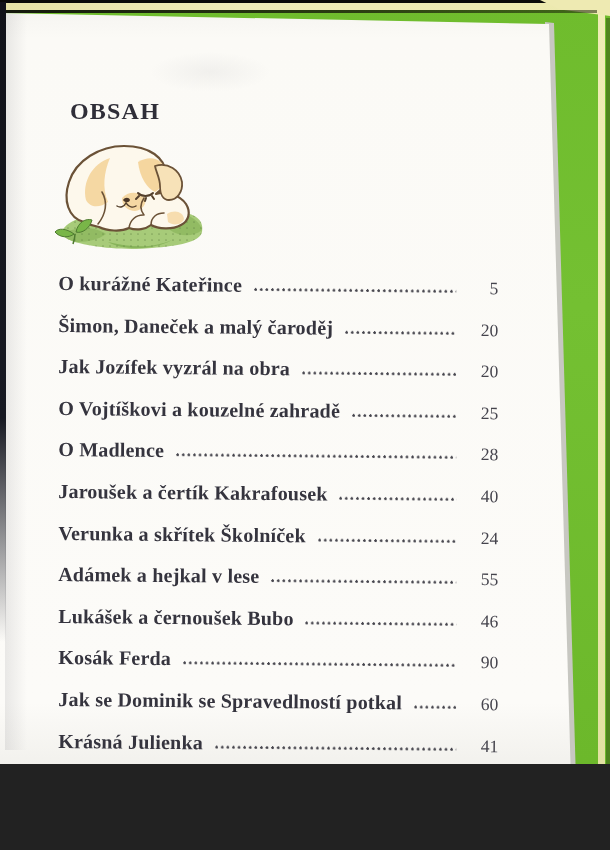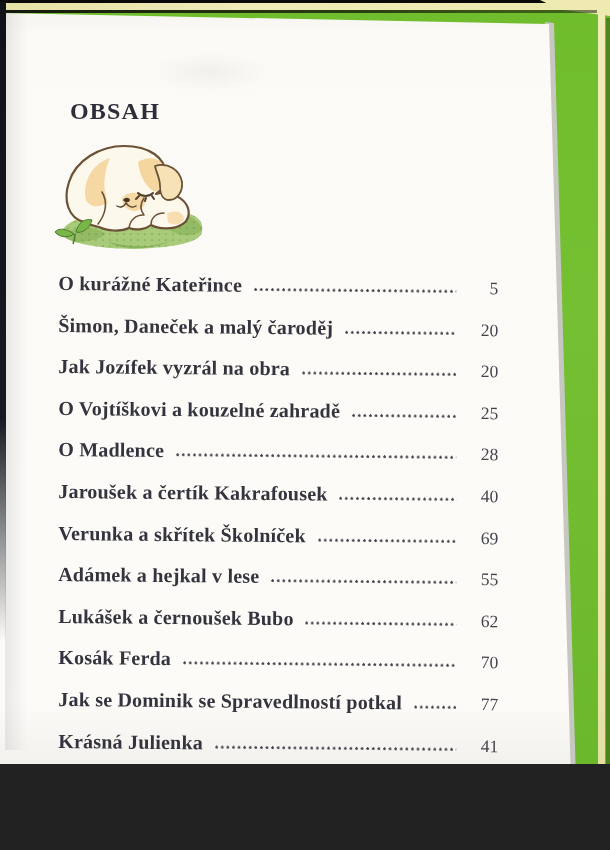--- a/index.html
+++ b/index.html
@@ -139,41 +139,41 @@
         <span class="toc-page">28</span>
       </div>
       <div class="toc-row">
         <span class="toc-title">Jaroušek a čertík Kakrafousek</span>
         <span class="leader"></span>
         <span class="toc-page">40</span>
       </div>
       <div class="toc-row">
         <span class="toc-title">Verunka a skřítek Školníček</span>
         <span class="leader"></span>
-        <span class="toc-page">69</span>
+        <span class="toc-page">24</span>
       </div>
       <div class="toc-row">
         <span class="toc-title">Adámek a hejkal v lese</span>
         <span class="leader"></span>
         <span class="toc-page">55</span>
       </div>
       <div class="toc-row">
         <span class="toc-title">Lukášek a černoušek Bubo</span>
         <span class="leader"></span>
-        <span class="toc-page">62</span>
+        <span class="toc-page">46</span>
       </div>
       <div class="toc-row">
         <span class="toc-title">Kosák Ferda</span>
         <span class="leader"></span>
-        <span class="toc-page">70</span>
+        <span class="toc-page">90</span>
       </div>
       <div class="toc-row">
         <span class="toc-title">Jak se Dominik se Spravedlností potkal</span>
         <span class="leader"></span>
-        <span class="toc-page">77</span>
+        <span class="toc-page">60</span>
       </div>
       <div class="toc-row">
         <span class="toc-title">Krásná Julienka</span>
         <span class="leader"></span>
         <span class="toc-page">41</span>
       </div>
     </div>
 
     <div class="speck"></div>
   </div>

